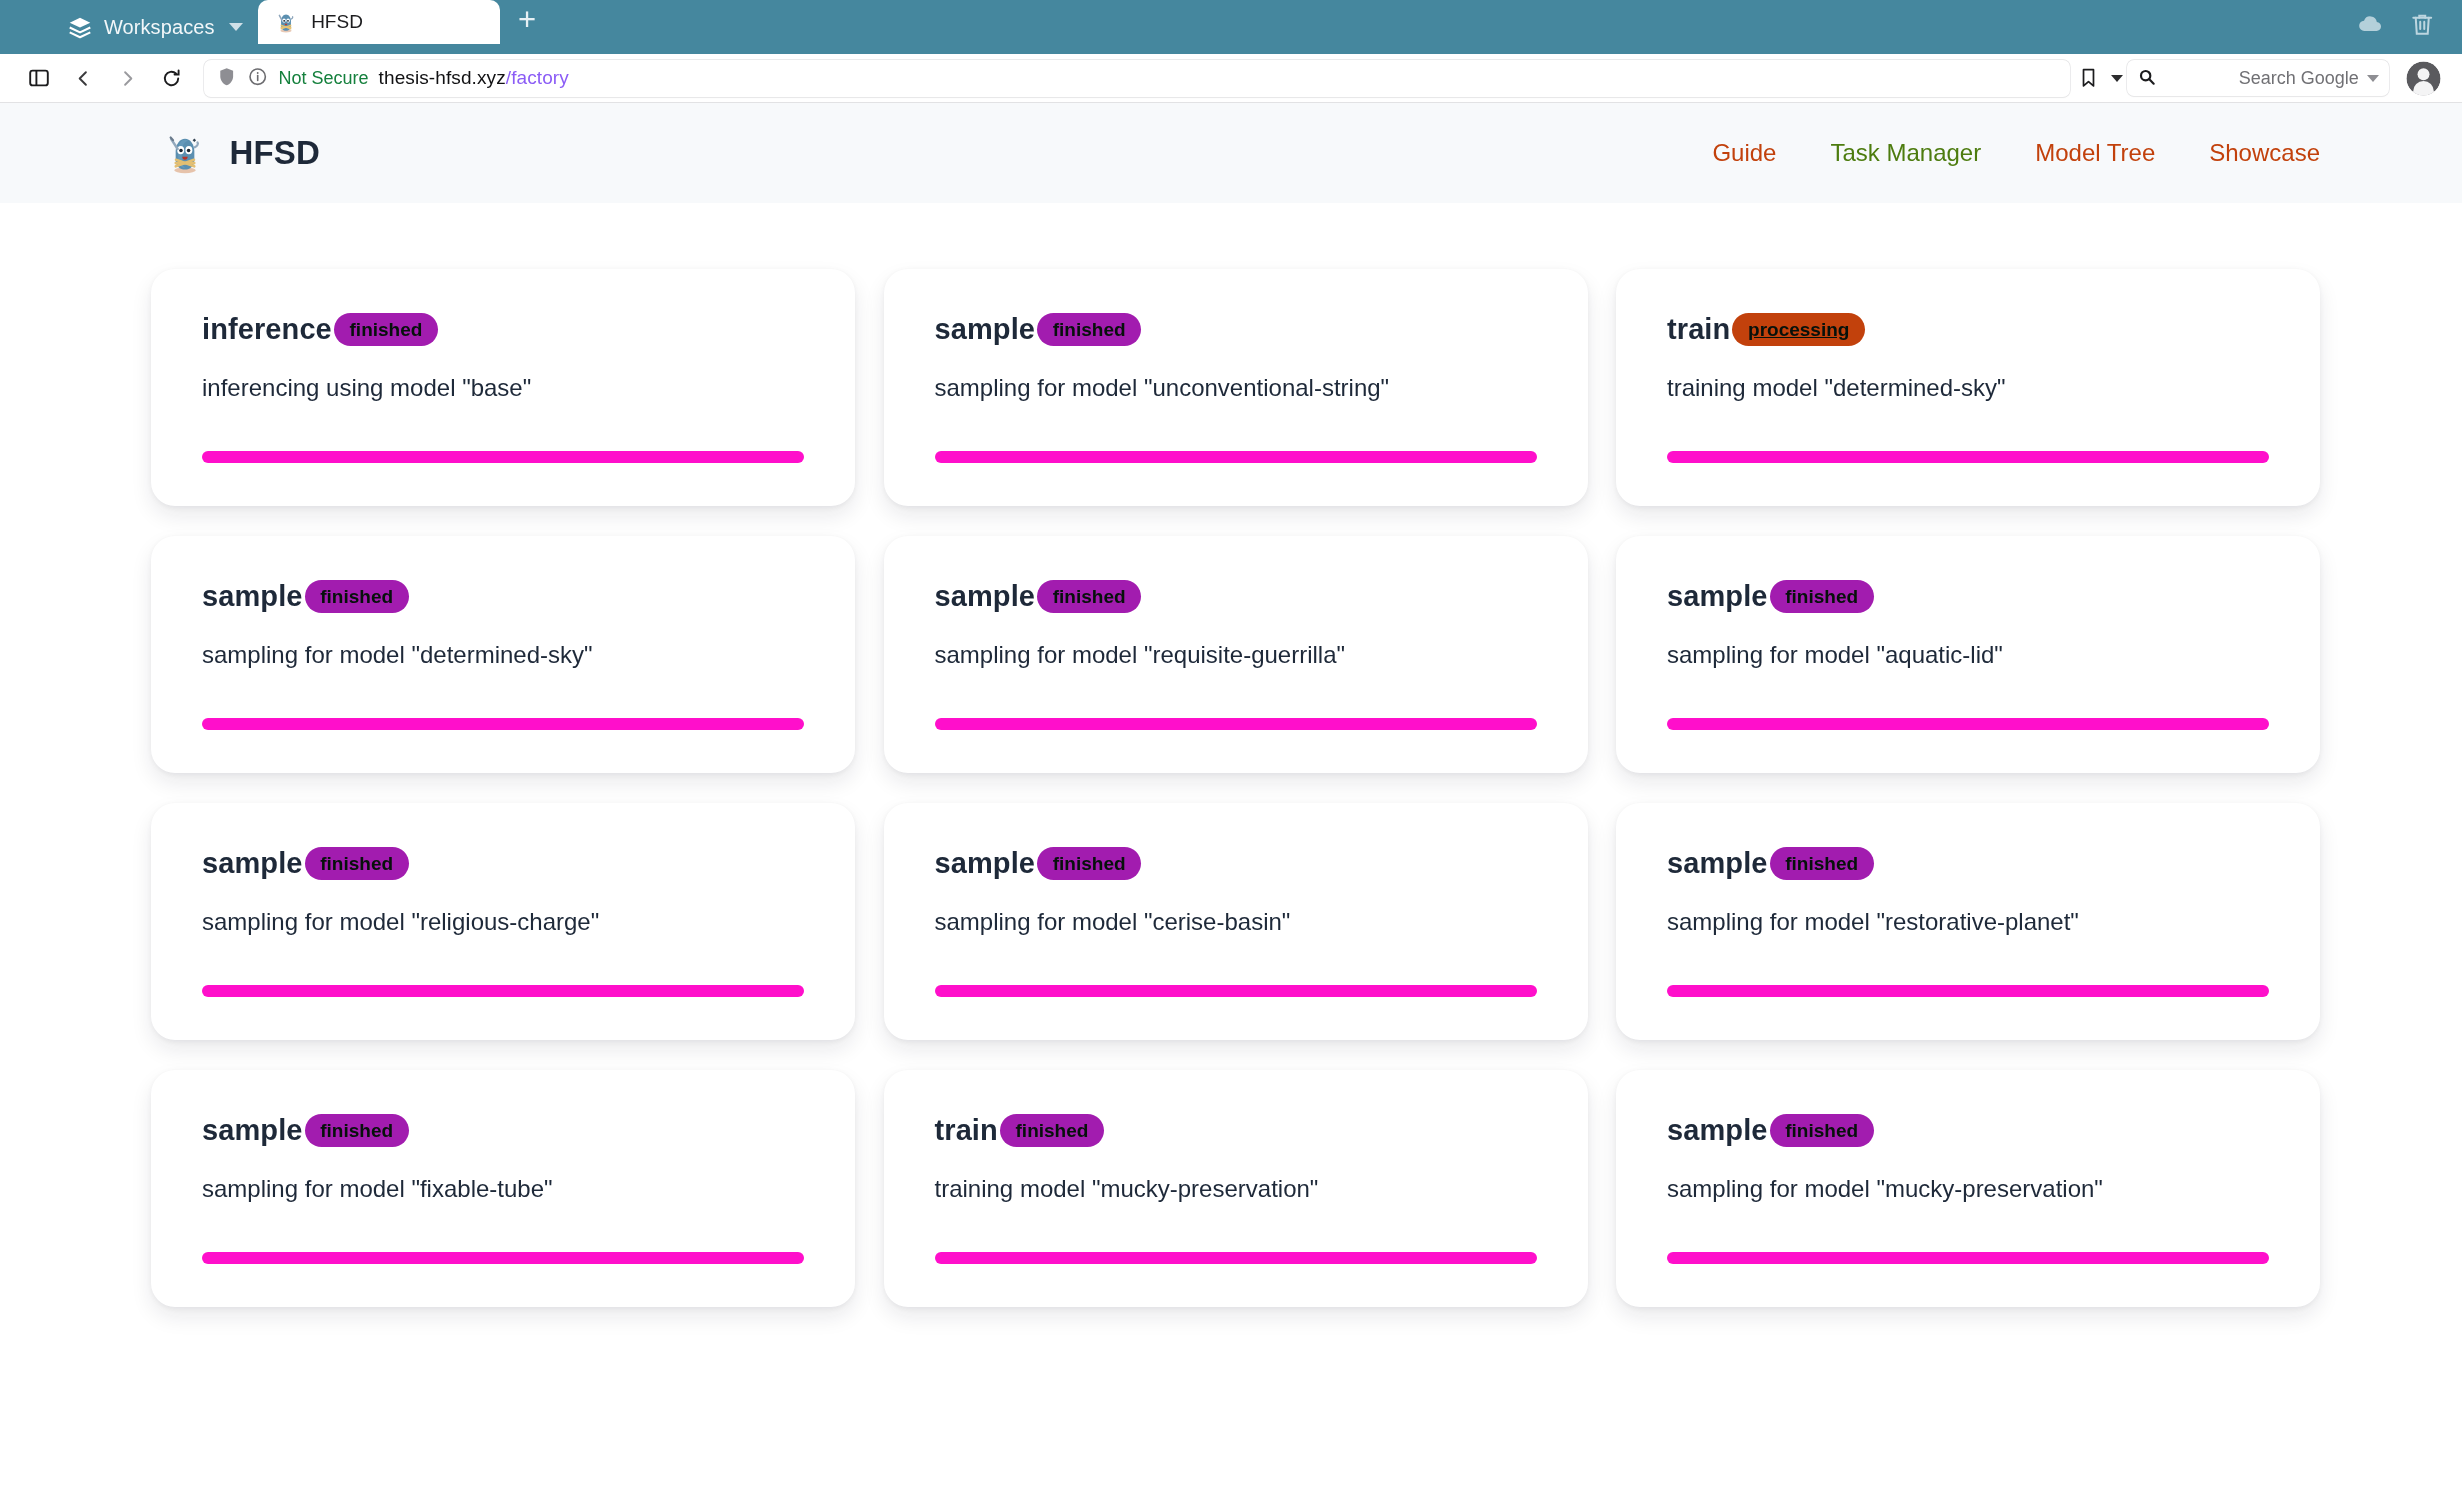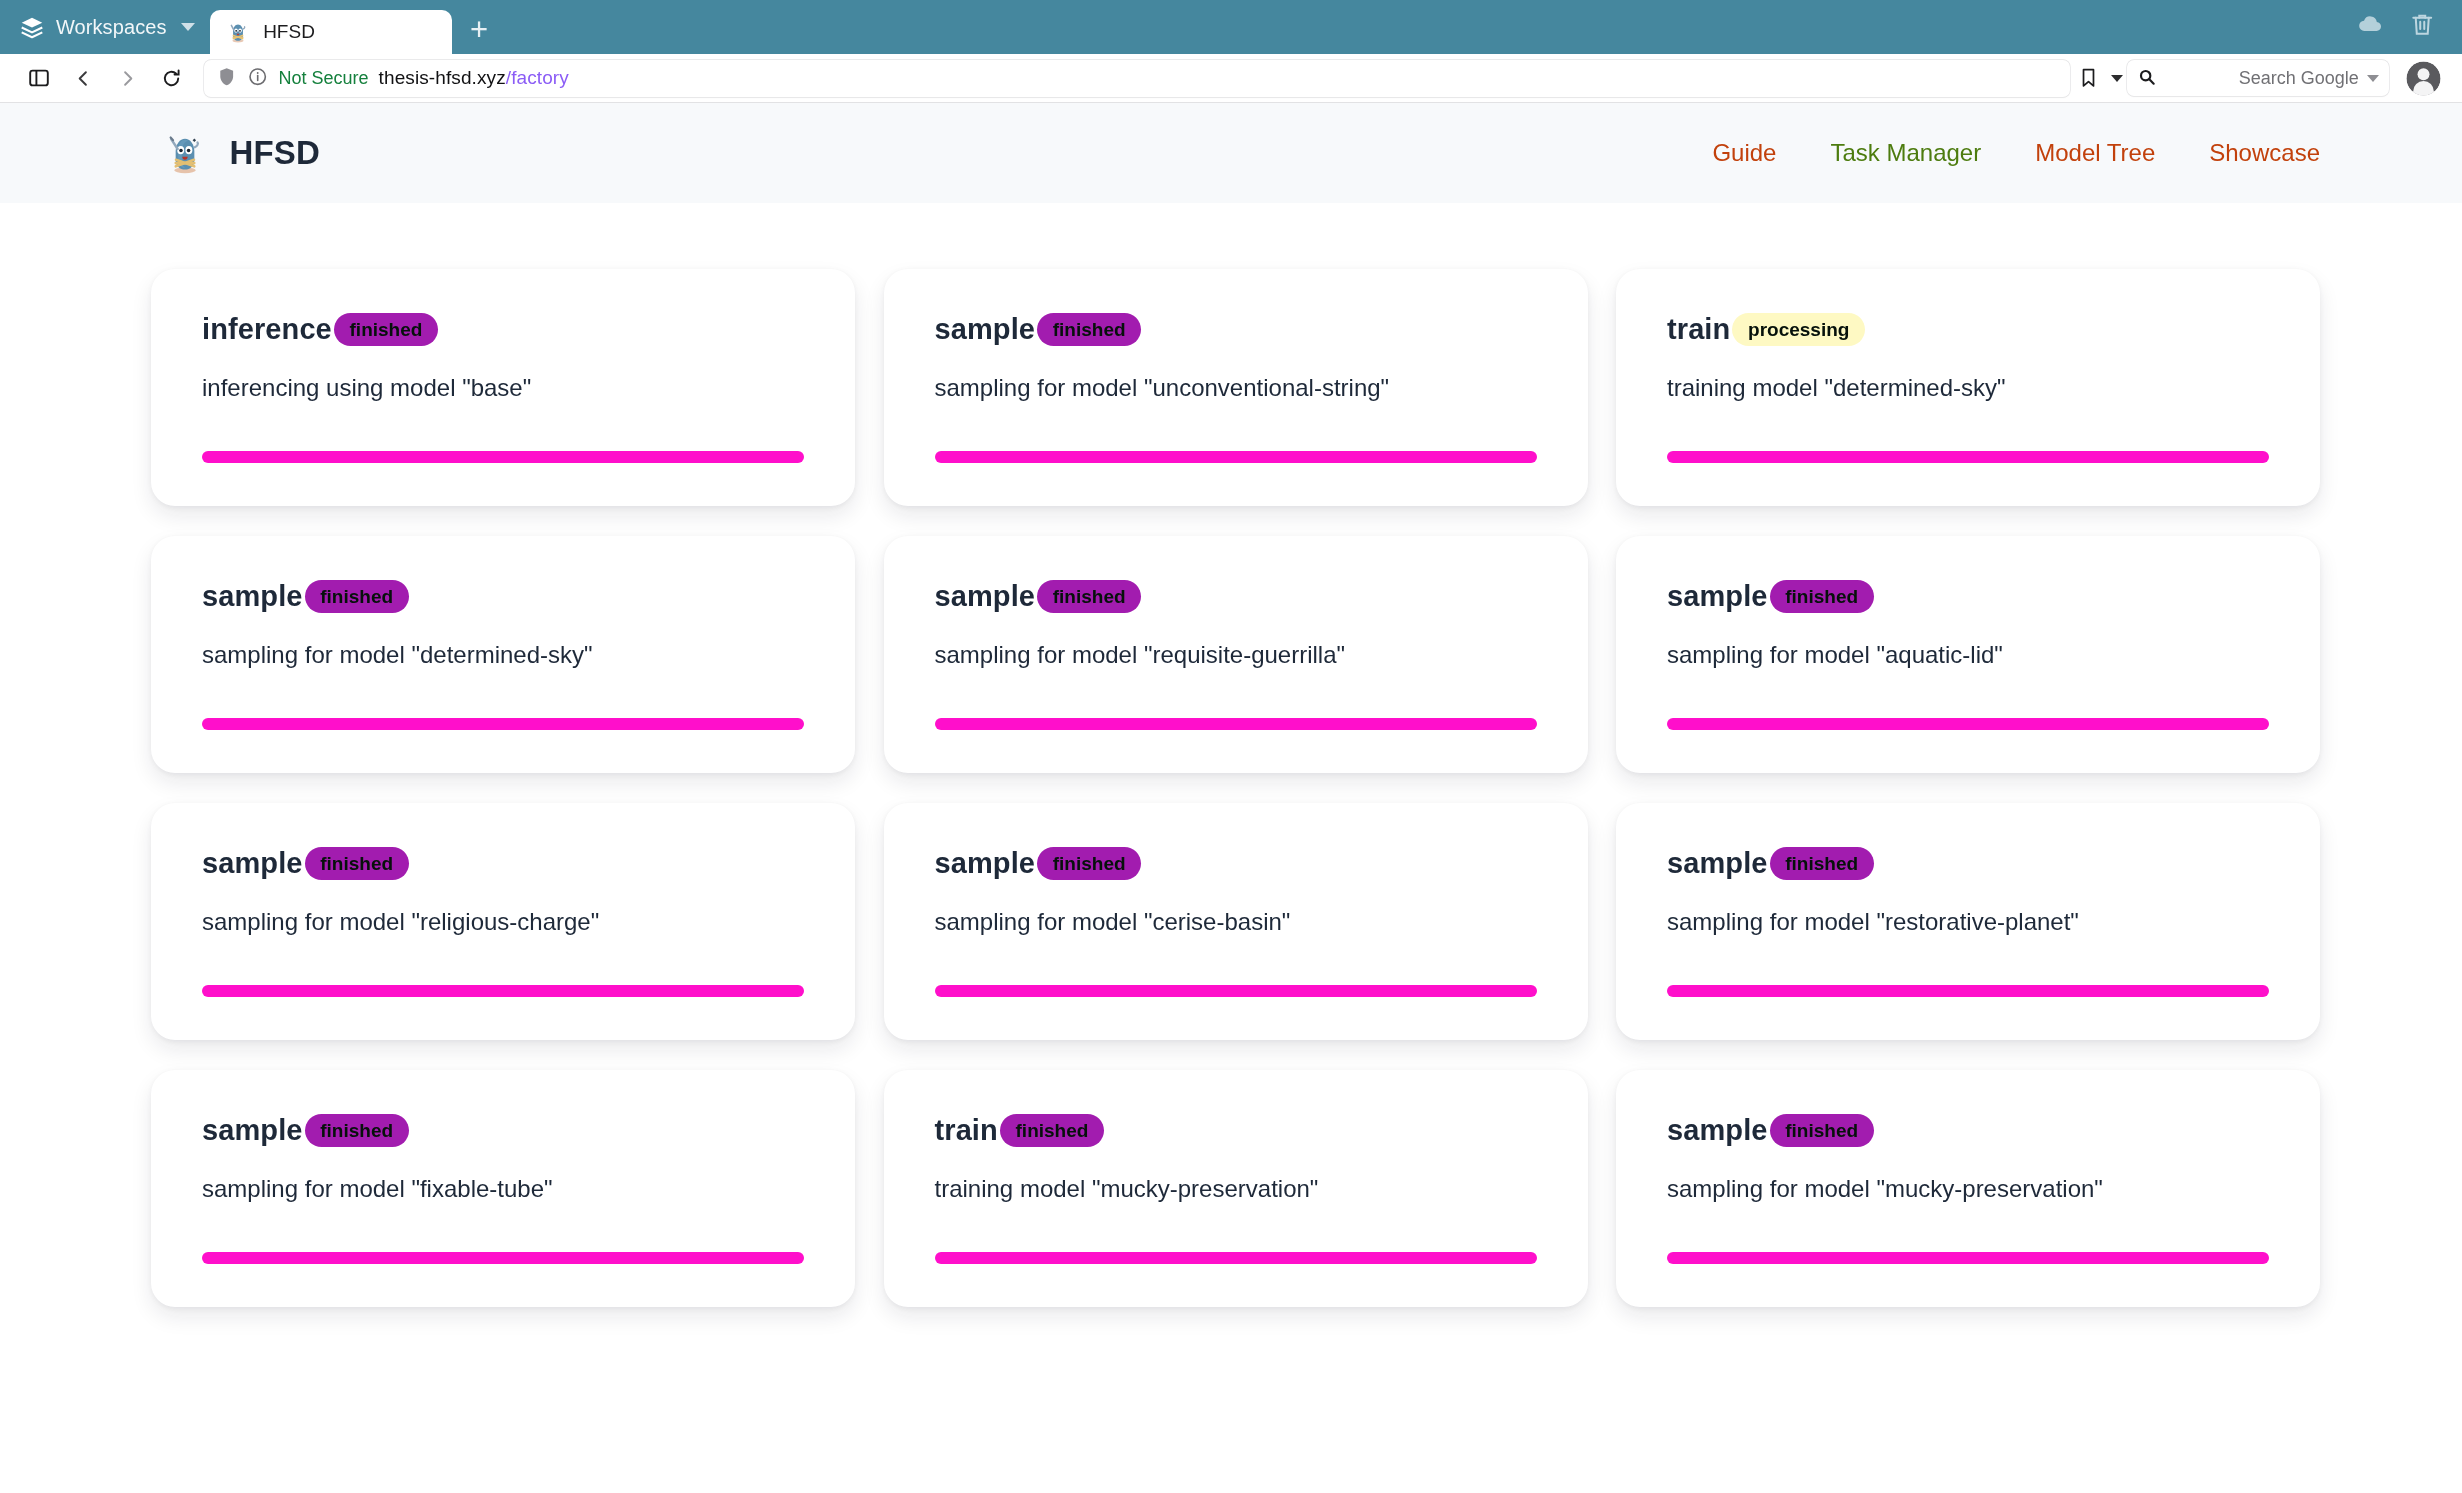--- a/index.html
+++ b/index.html
@@ -10,22 +10,23 @@
     font-family: "Liberation Sans", sans-serif;
   }
 
   
   .browser-chrome { width: 100%; }
 
   .tabstrip {
     height: 54px;
     background: #45879e;
     display: flex;
-    align-items: flex-end;
+    align-items: flex-start;
     position: relative;
+    padding-left: 48px;
   }
   .workspaces-btn {
     display: flex; align-items: center; gap: 11.4px;
     padding: 0 15.7px 0 18.5px;
     height: 54px;
     color: #ffffff;
   }
   .ws-icon { width: 26px; height: 27px; display: block; }
   .workspaces-label { font-size: 20px; color: #f2f7f9; letter-spacing: 0.1px; white-space: nowrap; }
   .ws-caret {
@@ -151,21 +152,21 @@
   }
   .status-badge {
     display: inline-flex; align-items: center;
     height: 33px; padding: 0 15.7px;
     border-radius: 712px;
     font-size: 19px; font-weight: 700;
     color: #06110b;
     white-space: nowrap;
   }
   .status-badge.finished { background: #a21caf; }
-  .status-badge.processing { background: #fef9c3; }
+  .status-badge.processing { background: #c2410c; text-decoration: underline; }
   .card-desc {
     margin-top: 26px;
     font-size: 24px; line-height: 1.35; color: #1e2939;
     word-break: break-word;
   }
   .progress-track {
     margin-top: auto;
     padding-top: 31px;
   }
   .progress-bar {

